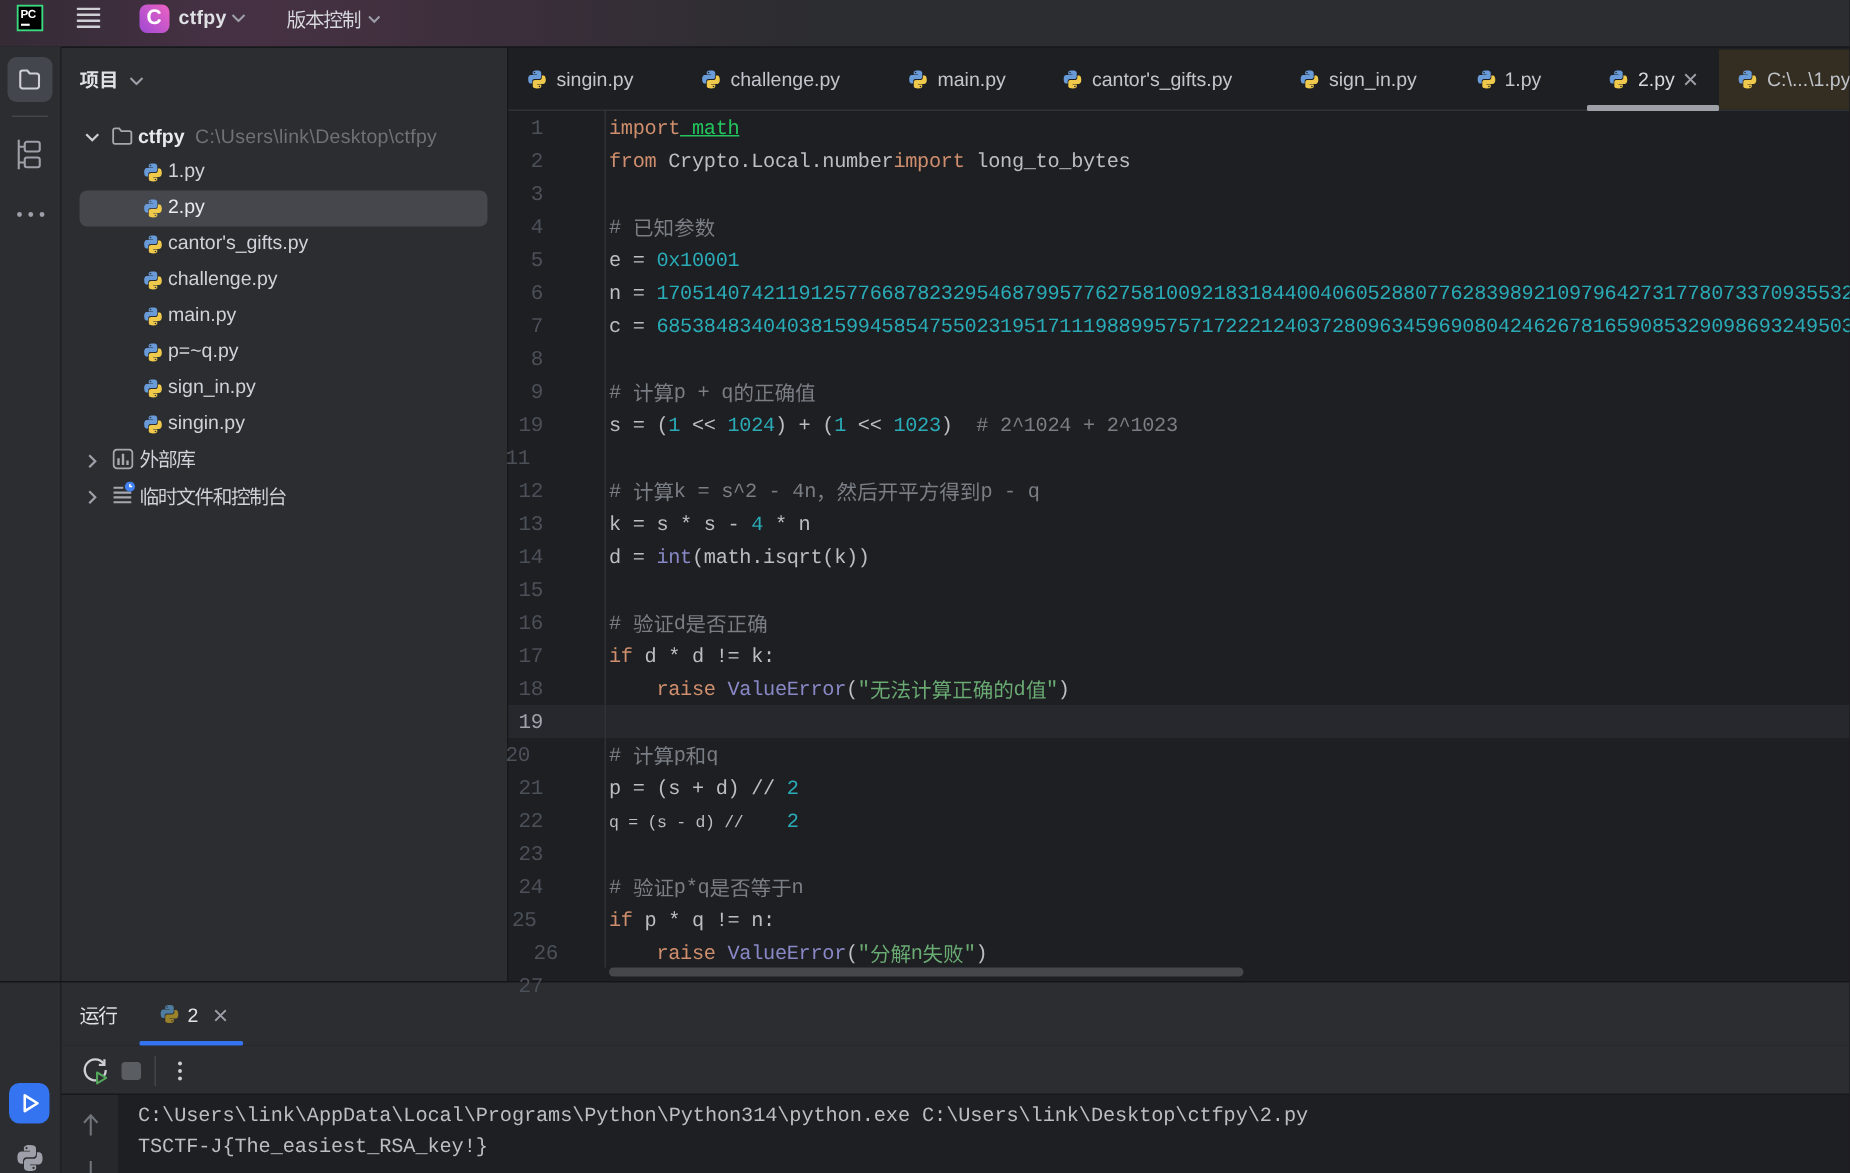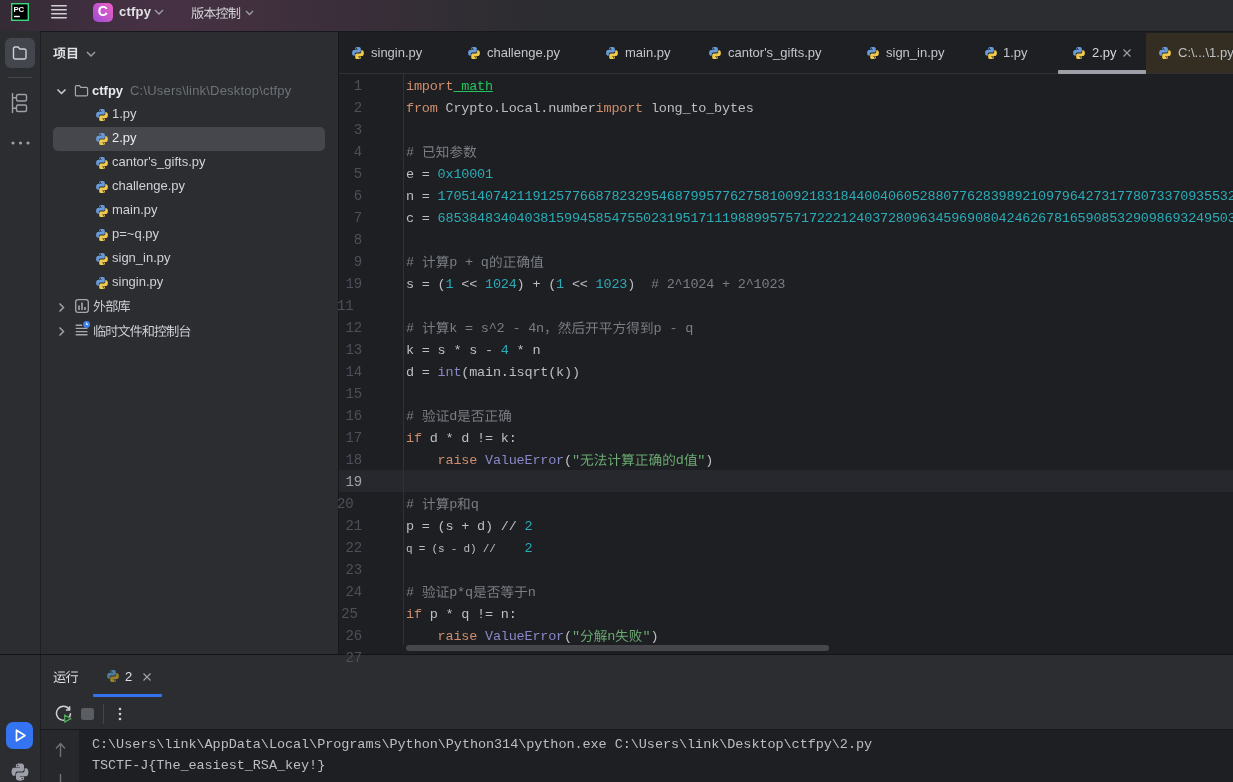--- a/index.html
+++ b/index.html
@@ -249,21 +249,21 @@
     <path fill="#7A7E85" d="M2.2 1.5C3.6 1.0 4.5 -0.2 4.5 -1.6C4.5 -2.6 4.1 -3.2 3.4 -3.2C2.8 -3.2 2.3 -2.9 2.3 -2.2C2.3 -1.6 2.8 -1.3 3.3 -1.3L3.6 -1.3C3.5 -0.3 2.9 0.3 1.8 0.7Z M24.2 -10.8C24.7 -10.2 25.4 -9.4 25.6 -8.9L26.4 -9.4C26.1 -9.9 25.5 -10.7 24.9 -11.2ZM18.4 -1.5C18.6 -0.7 18.7 0.3 18.7 1.0L19.7 0.8C19.7 0.2 19.5 -0.8 19.4 -1.6ZM21.2 -1.6C21.6 -0.8 21.9 0.3 22.1 1.0L23.1 0.7C22.9 0.1 22.6 -1.0 22.2 -1.8ZM24.1 -1.6C24.8 -0.8 25.6 0.4 25.9 1.1L26.8 0.7C26.5 -0.1 25.7 -1.2 25.0 -2.0ZM16.1 -1.9C15.6 -1.0 14.9 0.1 14.3 0.7L15.2 1.1C15.9 0.4 16.5 -0.7 17.0 -1.7ZM22.8 -11.3V-8.9V-8.6H20.6V-7.6H22.7C22.5 -6.0 21.7 -4.2 19.2 -2.9C19.4 -2.7 19.7 -2.4 19.9 -2.2C21.9 -3.3 22.9 -4.6 23.4 -6.0C24.0 -4.3 24.9 -3.1 26.2 -2.3C26.3 -2.5 26.6 -2.9 26.9 -3.1C25.3 -3.9 24.3 -5.6 23.8 -7.6H26.6V-8.6H23.8V-8.9V-11.3ZM17.2 -11.6C16.7 -9.9 15.6 -8.0 14.2 -6.7C14.4 -6.6 14.7 -6.3 14.9 -6.1C15.9 -7.0 16.7 -8.2 17.4 -9.4H19.6C19.5 -8.8 19.3 -8.2 19.0 -7.7C18.5 -8.0 17.9 -8.3 17.4 -8.6L16.9 -8.0C17.5 -7.7 18.2 -7.3 18.7 -7.0C18.4 -6.5 18.2 -6.1 17.9 -5.8C17.4 -6.1 16.8 -6.5 16.2 -6.8L15.7 -6.3C16.2 -6.0 16.9 -5.5 17.3 -5.1C16.5 -4.3 15.5 -3.7 14.5 -3.2C14.7 -3.0 15.1 -2.6 15.2 -2.4C17.8 -3.6 20.0 -6.0 20.8 -10.1L20.2 -10.3L20.0 -10.3H17.8C17.9 -10.6 18.1 -11.0 18.2 -11.4Z M29.5 -10.3V-6.7C29.5 -4.6 29.3 -1.7 27.8 0.4C28.1 0.5 28.5 0.9 28.7 1.1C30.3 -1.1 30.5 -4.4 30.5 -6.7H40.5V-7.7H30.5V-9.4C33.6 -9.6 37.1 -10.0 39.5 -10.6L38.6 -11.4C36.5 -10.9 32.7 -10.5 29.5 -10.3ZM31.7 -4.8V1.1H32.7V0.4H38.4V1.1H39.5V-4.8ZM32.7 -0.6V-3.8H38.4V-0.6Z M50.0 -9.6V-5.7H46.2V-6.3V-9.6ZM41.8 -5.7V-4.7H45.0C44.9 -2.9 44.2 -1.0 41.8 0.4C42.1 0.6 42.5 0.9 42.7 1.2C45.2 -0.5 45.9 -2.6 46.1 -4.7H50.0V1.1H51.0V-4.7H54.1V-5.7H51.0V-9.6H53.7V-10.6H42.3V-9.6H45.1V-6.3L45.1 -5.7Z M57.2 -8.6C57.7 -7.6 58.3 -6.3 58.4 -5.5L59.4 -5.8C59.2 -6.6 58.7 -7.9 58.1 -8.9ZM65.1 -9.0C64.8 -8.0 64.2 -6.6 63.7 -5.7L64.5 -5.4C65.1 -6.2 65.7 -7.6 66.2 -8.7ZM55.5 -4.8V-3.7H61.1V1.1H62.2V-3.7H67.8V-4.8H62.2V-9.6H67.0V-10.6H56.2V-9.6H61.1V-4.8Z M74.5 -11.2C74.9 -10.6 75.3 -9.7 75.5 -9.1H69.4V-8.1H73.2C73.0 -5.0 72.7 -1.4 69.1 0.3C69.4 0.5 69.7 0.9 69.9 1.1C72.5 -0.2 73.5 -2.5 74.0 -4.9H78.9C78.6 -1.8 78.4 -0.5 78.0 -0.2C77.8 -0.0 77.6 0.0 77.3 0.0C76.9 0.0 76.0 -0.0 75.0 -0.1C75.2 0.2 75.3 0.6 75.4 0.9C76.3 1.0 77.2 1.0 77.7 0.9C78.2 0.9 78.5 0.8 78.9 0.5C79.4 -0.1 79.7 -1.6 79.9 -5.5C80.0 -5.6 80.0 -5.9 80.0 -5.9H74.1C74.2 -6.7 74.3 -7.4 74.3 -8.1H81.3V-9.1H75.5L76.5 -9.6C76.3 -10.1 75.9 -10.9 75.5 -11.6Z M88.8 -8.5H93.3V-7.3H88.8ZM88.8 -10.3H93.3V-9.2H88.8ZM87.8 -11.1V-6.5H94.4V-11.1ZM87.8 -2.0C88.4 -1.4 89.2 -0.5 89.5 0.0L90.3 -0.5C90.0 -1.1 89.2 -1.9 88.6 -2.5ZM85.6 -11.5C85.0 -10.5 83.8 -9.4 82.7 -8.7C82.9 -8.5 83.1 -8.0 83.3 -7.8C84.5 -8.6 85.8 -9.9 86.6 -11.1ZM86.6 -3.6V-2.7H92.2V-0.1C92.2 0.1 92.1 0.2 91.9 0.2C91.7 0.2 91.0 0.2 90.2 0.2C90.4 0.5 90.5 0.8 90.6 1.1C91.6 1.1 92.3 1.1 92.7 0.9C93.1 0.8 93.2 0.5 93.2 -0.0V-2.7H95.3V-3.6H93.2V-4.7H95.0V-5.6H87.0V-4.7H92.2V-3.6ZM85.9 -8.5C85.1 -7.0 83.7 -5.6 82.5 -4.7C82.7 -4.5 83.0 -3.9 83.0 -3.7C83.6 -4.2 84.1 -4.7 84.7 -5.2V1.1H85.7V-6.4C86.1 -7.0 86.5 -7.5 86.8 -8.1Z M104.7 -10.3V-2.0H105.6V-10.3ZM107.4 -11.3V-0.5C107.4 -0.3 107.3 -0.2 107.1 -0.2C106.9 -0.2 106.1 -0.2 105.3 -0.2C105.5 0.1 105.6 0.5 105.7 0.8C106.7 0.8 107.4 0.8 107.8 0.6C108.2 0.4 108.4 0.1 108.4 -0.5V-11.3ZM96.7 -0.6 97.0 0.4C98.8 0.1 101.4 -0.4 103.8 -0.9L103.8 -1.8L100.9 -1.3V-3.4H103.6V-4.4H100.9V-5.8H99.9V-4.4H97.2V-3.4H99.9V-1.1ZM97.5 -6.0C97.9 -6.2 98.4 -6.2 102.7 -6.6C102.8 -6.3 103.0 -6.0 103.1 -5.8L103.9 -6.3C103.5 -7.1 102.6 -8.3 101.8 -9.2L101.1 -8.8C101.4 -8.4 101.8 -7.9 102.1 -7.4L98.6 -7.1C99.2 -7.9 99.7 -8.8 100.2 -9.7H103.9V-10.6H96.9V-9.7H99.1C98.6 -8.7 98.1 -7.9 97.8 -7.6C97.6 -7.3 97.4 -7.0 97.2 -7.0C97.3 -6.7 97.5 -6.2 97.5 -6.0Z"></path>
   </svg>
 <i style="left:653.6px;top:317.5px;color:#7A7E85;font-size:13.5px;font-family:'Liberation Mono',monospace;letter-spacing:-0.2px;line-height:22px;">p - q</i>
 <i style="left:337px;top:339.2px;color:#4B5059;font-size:14px;font-family:'Liberation Mono',monospace;letter-spacing:-0.2px;line-height:22px;width:25px;text-align:right;display:block">13</i>
 <i style="left:406.0px;top:339.5px;color:#BCBEC4;font-size:13.5px;font-family:'Liberation Mono',monospace;letter-spacing:-0.2px;line-height:22px;">k = s * s - </i>
 <i style="left:500.8px;top:339.5px;color:#2AACB8;font-size:13.5px;font-family:'Liberation Mono',monospace;letter-spacing:-0.2px;line-height:22px;">4</i>
 <i style="left:508.7px;top:339.5px;color:#BCBEC4;font-size:13.5px;font-family:'Liberation Mono',monospace;letter-spacing:-0.2px;line-height:22px;"> * n</i>
 <i style="left:337px;top:361.2px;color:#4B5059;font-size:14px;font-family:'Liberation Mono',monospace;letter-spacing:-0.2px;line-height:22px;width:25px;text-align:right;display:block">14</i>
 <i style="left:406.0px;top:361.5px;color:#BCBEC4;font-size:13.5px;font-family:'Liberation Mono',monospace;letter-spacing:-0.2px;line-height:22px;">d = </i>
 <i style="left:437.6px;top:361.5px;color:#8888C6;font-size:13.5px;font-family:'Liberation Mono',monospace;letter-spacing:-0.2px;line-height:22px;">int</i>
-<i style="left:461.3px;top:361.5px;color:#BCBEC4;font-size:13.5px;font-family:'Liberation Mono',monospace;letter-spacing:-0.2px;line-height:22px;">(main.isqrt(k))</i>
+<i style="left:461.3px;top:361.5px;color:#BCBEC4;font-size:13.5px;font-family:'Liberation Mono',monospace;letter-spacing:-0.2px;line-height:22px;">(math.isqrt(k))</i>
 <i style="left:337px;top:383.2px;color:#4B5059;font-size:14px;font-family:'Liberation Mono',monospace;letter-spacing:-0.2px;line-height:22px;width:25px;text-align:right;display:block">15</i>
 <i style="left:337px;top:405.2px;color:#4B5059;font-size:14px;font-family:'Liberation Mono',monospace;letter-spacing:-0.2px;line-height:22px;width:25px;text-align:right;display:block">16</i>
 <i style="left:406.0px;top:405.5px;color:#7A7E85;font-size:13.5px;font-family:'Liberation Mono',monospace;letter-spacing:-0.2px;line-height:22px;"># </i>
 <svg style="position:absolute;left:421.8px;top:406px;" width="28" height="18" viewBox="0 -15 28 18">
     <path fill="#7A7E85" d="M0.4 -2.0 0.6 -1.2C1.7 -1.5 2.9 -1.8 4.2 -2.2L4.1 -2.9C2.7 -2.6 1.4 -2.2 0.4 -2.0ZM7.3 -7.3V-6.4H11.4V-7.3ZM6.4 -5.0C6.8 -3.9 7.2 -2.5 7.3 -1.7L8.1 -1.9C8.0 -2.8 7.6 -4.1 7.2 -5.2ZM8.8 -5.3C9.1 -4.3 9.3 -2.9 9.4 -2.0L10.2 -2.2C10.1 -3.0 9.9 -4.4 9.6 -5.4ZM1.5 -9.0C1.4 -7.5 1.2 -5.5 1.0 -4.3H4.7C4.5 -1.4 4.3 -0.3 4.0 -0.0C3.9 0.1 3.8 0.1 3.5 0.1C3.3 0.1 2.7 0.1 2.0 0.1C2.1 0.3 2.2 0.7 2.3 0.9C2.9 1.0 3.6 1.0 3.9 0.9C4.3 0.9 4.6 0.8 4.8 0.5C5.2 0.1 5.4 -1.2 5.6 -4.7C5.7 -4.8 5.7 -5.1 5.7 -5.1L4.8 -5.1H4.6C4.8 -6.6 5.0 -9.0 5.1 -10.9H0.9V-10.0H4.2C4.0 -8.4 3.9 -6.4 3.7 -5.1H2.0C2.1 -6.2 2.3 -7.7 2.3 -8.9ZM9.1 -11.6C8.3 -9.7 6.8 -8.0 5.1 -7.0C5.3 -6.8 5.6 -6.3 5.8 -6.1C7.0 -7.0 8.3 -8.3 9.2 -9.8C10.2 -8.5 11.6 -7.1 12.8 -6.2C12.9 -6.5 13.2 -6.9 13.3 -7.1C12.1 -7.9 10.6 -9.4 9.7 -10.7L10.0 -11.3ZM6.0 -0.5V0.4H12.9V-0.5H10.9C11.5 -1.7 12.3 -3.5 12.9 -5.0L11.9 -5.2C11.5 -3.8 10.6 -1.8 10.0 -0.5Z M15.1 -10.5C15.8 -9.9 16.8 -9.0 17.2 -8.4L17.9 -9.1C17.5 -9.7 16.5 -10.6 15.8 -11.2ZM18.5 -0.4V0.5H26.9V-0.4H23.6V-4.9H26.3V-5.9H23.6V-9.5H26.6V-10.5H19.0V-9.5H22.6V-0.4H20.7V-7.0H19.7V-0.4ZM14.4 -7.2V-6.2H16.3V-1.5C16.3 -0.7 15.8 -0.2 15.5 0.0C15.7 0.2 16.1 0.5 16.2 0.7C16.4 0.4 16.8 0.1 19.1 -1.7C19.0 -1.9 18.8 -2.3 18.7 -2.6L17.3 -1.5V-7.2Z"></path>
   </svg>
 <i style="left:449.2px;top:405.5px;color:#7A7E85;font-size:13.5px;font-family:'Liberation Mono',monospace;letter-spacing:-0.2px;line-height:22px;">d</i>
 <svg style="position:absolute;left:457.1px;top:406px;" width="55" height="18" viewBox="0 -15 55 18">
     <path fill="#7A7E85" d="M3.2 -8.3H10.4V-7.2H3.2ZM3.2 -10.2H10.4V-9.1H3.2ZM2.2 -10.9V-6.4H11.4V-10.9ZM3.2 -4.1C2.8 -2.1 1.9 -0.5 0.5 0.4C0.7 0.5 1.1 0.9 1.3 1.1C2.2 0.5 2.9 -0.4 3.4 -1.5C4.5 0.4 6.3 0.8 9.1 0.8H12.8C12.9 0.5 13.0 0.1 13.2 -0.2C12.5 -0.2 9.6 -0.1 9.1 -0.2C8.5 -0.2 8.0 -0.2 7.5 -0.2V-2.1H12.0V-3.0H7.5V-4.5H12.9V-5.5H0.8V-4.5H6.5V-0.4C5.3 -0.7 4.4 -1.3 3.8 -2.6C4.0 -3.0 4.1 -3.5 4.2 -4.0Z M21.6 -7.7C23.2 -7.1 25.1 -6.0 26.1 -5.2L26.8 -6.0C25.8 -6.7 23.9 -7.8 22.4 -8.4ZM16.1 -4.1V1.1H17.2V0.4H24.0V1.1H25.1V-4.1ZM17.2 -0.5V-3.2H24.0V-0.5ZM14.6 -10.7V-9.8H20.7C19.1 -8.1 16.6 -6.7 14.2 -5.9C14.4 -5.7 14.8 -5.3 14.9 -5.0C16.7 -5.7 18.5 -6.6 20.0 -7.8V-4.5H21.1V-8.7C21.4 -9.0 21.8 -9.4 22.1 -9.8H26.5V-10.7Z M30.0 -7.0V-0.5H28.1V0.5H40.4V-0.5H35.1V-4.8H39.4V-5.8H35.1V-9.5H40.0V-10.5H28.6V-9.5H34.1V-0.5H31.0V-7.0Z M48.7 -11.5C48.1 -9.9 47.0 -8.3 45.9 -7.2C46.1 -7.0 46.4 -6.6 46.5 -6.5C46.7 -6.7 46.9 -6.9 47.2 -7.2V-4.4C47.2 -2.8 47.0 -0.8 45.7 0.5C45.9 0.7 46.3 0.9 46.5 1.1C47.4 0.2 47.8 -1.0 48.0 -2.2H49.9V0.6H50.8V-2.2H52.8V-0.1C52.8 0.0 52.8 0.1 52.6 0.1C52.4 0.1 51.9 0.1 51.3 0.1C51.4 0.3 51.5 0.7 51.6 1.0C52.4 1.0 53.0 1.0 53.3 0.8C53.7 0.7 53.8 0.4 53.8 -0.1V-8.0H51.3C51.8 -8.6 52.3 -9.3 52.6 -10.0L52.0 -10.4L51.8 -10.4H49.2C49.3 -10.7 49.4 -11.0 49.6 -11.3ZM49.9 -3.2H48.1C48.1 -3.6 48.1 -4.0 48.1 -4.4V-4.8H49.9ZM50.8 -3.2V-4.8H52.8V-3.2ZM49.9 -5.6H48.1V-7.1H49.9ZM50.8 -5.6V-7.1H52.8V-5.6ZM47.9 -8.0H47.8C48.2 -8.5 48.5 -9.0 48.8 -9.5H51.2C50.9 -9.0 50.6 -8.4 50.2 -8.0ZM41.9 -10.8V-9.8H43.5C43.1 -7.7 42.5 -5.8 41.6 -4.5C41.7 -4.2 42.0 -3.6 42.1 -3.4C42.3 -3.7 42.5 -4.1 42.8 -4.5V0.5H43.6V-0.6H46.0V-6.6H43.6C44.0 -7.6 44.3 -8.7 44.5 -9.8H46.5V-10.8ZM43.6 -5.6H45.2V-1.5H43.6Z"></path>
   </svg>
@@ -310,21 +310,21 @@
     <path fill="#7A7E85" d="M0.4 -2.0 0.6 -1.2C1.7 -1.5 2.9 -1.8 4.2 -2.2L4.1 -2.9C2.7 -2.6 1.4 -2.2 0.4 -2.0ZM7.3 -7.3V-6.4H11.4V-7.3ZM6.4 -5.0C6.8 -3.9 7.2 -2.5 7.3 -1.7L8.1 -1.9C8.0 -2.8 7.6 -4.1 7.2 -5.2ZM8.8 -5.3C9.1 -4.3 9.3 -2.9 9.4 -2.0L10.2 -2.2C10.1 -3.0 9.9 -4.4 9.6 -5.4ZM1.5 -9.0C1.4 -7.5 1.2 -5.5 1.0 -4.3H4.7C4.5 -1.4 4.3 -0.3 4.0 -0.0C3.9 0.1 3.8 0.1 3.5 0.1C3.3 0.1 2.7 0.1 2.0 0.1C2.1 0.3 2.2 0.7 2.3 0.9C2.9 1.0 3.6 1.0 3.9 0.9C4.3 0.9 4.6 0.8 4.8 0.5C5.2 0.1 5.4 -1.2 5.6 -4.7C5.7 -4.8 5.7 -5.1 5.7 -5.1L4.8 -5.1H4.6C4.8 -6.6 5.0 -9.0 5.1 -10.9H0.9V-10.0H4.2C4.0 -8.4 3.9 -6.4 3.7 -5.1H2.0C2.1 -6.2 2.3 -7.7 2.3 -8.9ZM9.1 -11.6C8.3 -9.7 6.8 -8.0 5.1 -7.0C5.3 -6.8 5.6 -6.3 5.8 -6.1C7.0 -7.0 8.3 -8.3 9.2 -9.8C10.2 -8.5 11.6 -7.1 12.8 -6.2C12.9 -6.5 13.2 -6.9 13.3 -7.1C12.1 -7.9 10.6 -9.4 9.7 -10.7L10.0 -11.3ZM6.0 -0.5V0.4H12.9V-0.5H10.9C11.5 -1.7 12.3 -3.5 12.9 -5.0L11.9 -5.2C11.5 -3.8 10.6 -1.8 10.0 -0.5Z M15.1 -10.5C15.8 -9.9 16.8 -9.0 17.2 -8.4L17.9 -9.1C17.5 -9.7 16.5 -10.6 15.8 -11.2ZM18.5 -0.4V0.5H26.9V-0.4H23.6V-4.9H26.3V-5.9H23.6V-9.5H26.6V-10.5H19.0V-9.5H22.6V-0.4H20.7V-7.0H19.7V-0.4ZM14.4 -7.2V-6.2H16.3V-1.5C16.3 -0.7 15.8 -0.2 15.5 0.0C15.7 0.2 16.1 0.5 16.2 0.7C16.4 0.4 16.8 0.1 19.1 -1.7C19.0 -1.9 18.8 -2.3 18.7 -2.6L17.3 -1.5V-7.2Z"></path>
   </svg>
 <i style="left:449.2px;top:581.5px;color:#7A7E85;font-size:13.5px;font-family:'Liberation Mono',monospace;letter-spacing:-0.2px;line-height:22px;">p*q</i>
 <svg style="position:absolute;left:472.9px;top:582px;" width="55" height="18" viewBox="0 -15 55 18">
     <path fill="#7A7E85" d="M3.2 -8.3H10.4V-7.2H3.2ZM3.2 -10.2H10.4V-9.1H3.2ZM2.2 -10.9V-6.4H11.4V-10.9ZM3.2 -4.1C2.8 -2.1 1.9 -0.5 0.5 0.4C0.7 0.5 1.1 0.9 1.3 1.1C2.2 0.5 2.9 -0.4 3.4 -1.5C4.5 0.4 6.3 0.8 9.1 0.8H12.8C12.9 0.5 13.0 0.1 13.2 -0.2C12.5 -0.2 9.6 -0.1 9.1 -0.2C8.5 -0.2 8.0 -0.2 7.5 -0.2V-2.1H12.0V-3.0H7.5V-4.5H12.9V-5.5H0.8V-4.5H6.5V-0.4C5.3 -0.7 4.4 -1.3 3.8 -2.6C4.0 -3.0 4.1 -3.5 4.2 -4.0Z M21.6 -7.7C23.2 -7.1 25.1 -6.0 26.1 -5.2L26.8 -6.0C25.8 -6.7 23.9 -7.8 22.4 -8.4ZM16.1 -4.1V1.1H17.2V0.4H24.0V1.1H25.1V-4.1ZM17.2 -0.5V-3.2H24.0V-0.5ZM14.6 -10.7V-9.8H20.7C19.1 -8.1 16.6 -6.7 14.2 -5.9C14.4 -5.7 14.8 -5.3 14.9 -5.0C16.7 -5.7 18.5 -6.6 20.0 -7.8V-4.5H21.1V-8.7C21.4 -9.0 21.8 -9.4 22.1 -9.8H26.5V-10.7Z M35.3 -11.6C34.9 -10.4 34.2 -9.3 33.3 -8.6L33.7 -8.4V-7.4H29.4V-6.6H33.7V-5.3H28.1V-4.4H36.5V-3.2H28.5V-2.3H36.5V-0.1C36.5 0.1 36.4 0.1 36.2 0.1C35.9 0.1 35.1 0.1 34.2 0.1C34.4 0.4 34.5 0.8 34.6 1.1C35.7 1.1 36.5 1.1 36.9 0.9C37.4 0.8 37.6 0.5 37.6 -0.1V-2.3H40.1V-3.2H37.6V-4.4H40.5V-5.3H34.8V-6.6H39.2V-7.4H34.8V-8.4H34.5C34.8 -8.7 35.1 -9.1 35.4 -9.5H36.3C36.7 -8.9 37.1 -8.3 37.3 -7.9L38.2 -8.2C38.0 -8.6 37.7 -9.0 37.4 -9.5H40.3V-10.4H35.9C36.0 -10.7 36.2 -11.0 36.3 -11.3ZM30.5 -1.7C31.3 -1.1 32.3 -0.3 32.8 0.4L33.6 -0.3C33.1 -0.9 32.1 -1.8 31.2 -2.3ZM29.9 -11.6C29.5 -10.4 28.7 -9.2 27.9 -8.4C28.1 -8.2 28.5 -7.9 28.7 -7.8C29.2 -8.2 29.6 -8.8 30.0 -9.5H30.6C30.8 -8.9 31.1 -8.3 31.2 -7.9L32.1 -8.3C32.0 -8.6 31.8 -9.0 31.6 -9.5H34.1V-10.4H30.5C30.6 -10.7 30.8 -11.0 30.9 -11.3Z M42.8 -10.5V-9.5H47.5V-6.0H41.9V-5.0H47.5V-0.4C47.5 -0.1 47.4 -0.0 47.1 -0.0C46.8 -0.0 45.8 -0.0 44.6 -0.1C44.8 0.2 45.0 0.7 45.1 1.0C46.5 1.0 47.4 1.0 47.9 0.8C48.4 0.7 48.6 0.3 48.6 -0.4V-5.0H54.1V-6.0H48.6V-9.5H53.1V-10.5Z"></path>
   </svg>
 <i style="left:527.7px;top:581.5px;color:#7A7E85;font-size:13.5px;font-family:'Liberation Mono',monospace;letter-spacing:-0.2px;line-height:22px;">n</i>
 <i style="left:337px;top:603.2px;color:#4B5059;font-size:14px;font-family:'Liberation Mono',monospace;letter-spacing:-0.2px;line-height:22px;width:25px;text-align:center;display:block">25</i>
 <i style="left:406.0px;top:603.5px;color:#CF8E6D;font-size:13.5px;font-family:'Liberation Mono',monospace;letter-spacing:-0.2px;line-height:22px;">if</i>
 <i style="left:421.8px;top:603.5px;color:#BCBEC4;font-size:13.5px;font-family:'Liberation Mono',monospace;letter-spacing:-0.2px;line-height:22px;"> p * q != n:</i>
-<i style="left:337px;top:625.2px;color:#4B5059;font-size:14px;font-family:'Liberation Mono',monospace;letter-spacing:-0.2px;line-height:22px;width:25px;text-align:right;display:block">26</i>
+<i style="left:347px;top:625.2px;color:#4B5059;font-size:14px;font-family:'Liberation Mono',monospace;letter-spacing:-0.2px;line-height:22px;width:25px;text-align:right;display:block">26</i>
 <i style="left:406.0px;top:625.5px;color:#BCBEC4;font-size:13.5px;font-family:'Liberation Mono',monospace;letter-spacing:-0.2px;line-height:22px;">    </i>
 <i style="left:437.6px;top:625.5px;color:#CF8E6D;font-size:13.5px;font-family:'Liberation Mono',monospace;letter-spacing:-0.2px;line-height:22px;">raise</i>
 <i style="left:477.1px;top:625.5px;color:#BCBEC4;font-size:13.5px;font-family:'Liberation Mono',monospace;letter-spacing:-0.2px;line-height:22px;"> </i>
 <i style="left:485.0px;top:625.5px;color:#8888C6;font-size:13.5px;font-family:'Liberation Mono',monospace;letter-spacing:-0.2px;line-height:22px;">ValueError</i>
 <i style="left:564.0px;top:625.5px;color:#BCBEC4;font-size:13.5px;font-family:'Liberation Mono',monospace;letter-spacing:-0.2px;line-height:22px;">(</i>
 <i style="left:571.9px;top:625.5px;color:#6AAB73;font-size:13.5px;font-family:'Liberation Mono',monospace;letter-spacing:-0.2px;line-height:22px;">"</i>
 <svg style="position:absolute;left:579.8px;top:626px;" width="28" height="18" viewBox="0 -15 28 18">
     <path fill="#6AAB73" d="M9.2 -11.3 8.3 -10.9C9.2 -8.9 10.9 -6.6 12.3 -5.4C12.5 -5.7 12.9 -6.0 13.2 -6.2C11.7 -7.3 10.1 -9.4 9.2 -11.3ZM4.4 -11.2C3.6 -9.1 2.2 -7.2 0.6 -6.1C0.8 -5.9 1.3 -5.5 1.5 -5.3C1.8 -5.6 2.2 -5.9 2.6 -6.3V-5.3H5.2C4.9 -3.0 4.1 -0.8 0.9 0.3C1.1 0.5 1.4 0.9 1.5 1.1C5.0 -0.1 5.9 -2.6 6.3 -5.3H10.0C9.9 -1.9 9.7 -0.5 9.3 -0.2C9.2 -0.1 9.0 -0.0 8.7 -0.0C8.4 -0.0 7.6 -0.0 6.7 -0.1C6.9 0.2 7.0 0.6 7.0 0.9C7.9 1.0 8.7 1.0 9.2 0.9C9.6 0.9 10.0 0.8 10.2 0.5C10.7 -0.1 10.9 -1.6 11.1 -5.8C11.1 -6.0 11.1 -6.3 11.1 -6.3H2.6C3.8 -7.6 4.8 -9.2 5.5 -10.9Z M17.3 -7.2V-5.6H16.1V-7.2ZM18.0 -7.2H19.3V-5.6H18.0ZM15.9 -8.0C16.2 -8.5 16.4 -9.0 16.6 -9.5H18.4C18.2 -9.0 18.0 -8.4 17.8 -8.0ZM16.3 -11.5C15.9 -9.8 15.1 -8.2 14.1 -7.2C14.4 -7.0 14.7 -6.7 14.9 -6.5L15.2 -6.9V-4.4C15.2 -2.8 15.1 -0.8 14.2 0.7C14.4 0.8 14.8 1.0 14.9 1.1C15.5 0.2 15.8 -1.0 15.9 -2.2H17.3V0.4H18.0V-2.2H19.3V-0.1C19.3 0.1 19.2 0.1 19.1 0.1C19.0 0.1 18.6 0.1 18.1 0.1C18.2 0.3 18.3 0.7 18.4 1.0C19.1 1.0 19.5 1.0 19.8 0.8C20.1 0.6 20.1 0.4 20.1 -0.1V-8.0H18.7C19.0 -8.6 19.3 -9.3 19.6 -9.9L18.9 -10.3L18.8 -10.3H16.9C17.0 -10.6 17.1 -11.0 17.2 -11.3ZM17.3 -4.8V-3.0H16.0C16.1 -3.5 16.1 -3.9 16.1 -4.4V-4.8ZM18.0 -4.8H19.3V-3.0H18.0ZM21.7 -6.3C21.5 -5.2 21.1 -4.0 20.5 -3.2C20.7 -3.1 21.1 -2.9 21.3 -2.8C21.5 -3.2 21.8 -3.6 22.0 -4.1H23.5V-2.5H20.7V-1.5H23.5V1.1H24.5V-1.5H26.9V-2.5H24.5V-4.1H26.5V-5.0H24.5V-6.3H23.5V-5.0H22.3C22.4 -5.4 22.5 -5.8 22.6 -6.1ZM20.7 -10.8V-9.9H22.6C22.3 -8.7 21.8 -7.5 20.4 -6.9C20.6 -6.8 20.9 -6.4 21.0 -6.2C22.6 -7.0 23.2 -8.3 23.5 -9.9H25.5C25.4 -8.3 25.3 -7.7 25.2 -7.5C25.1 -7.4 25.0 -7.4 24.8 -7.4C24.6 -7.4 24.1 -7.4 23.5 -7.5C23.7 -7.2 23.7 -6.9 23.8 -6.6C24.3 -6.6 24.9 -6.6 25.2 -6.6C25.5 -6.6 25.8 -6.7 25.9 -6.9C26.2 -7.3 26.4 -8.1 26.5 -10.4C26.5 -10.6 26.5 -10.8 26.5 -10.8Z"></path>
   </svg>
 <i style="left:607.2px;top:625.5px;color:#6AAB73;font-size:13.5px;font-family:'Liberation Mono',monospace;letter-spacing:-0.2px;line-height:22px;">n</i>

